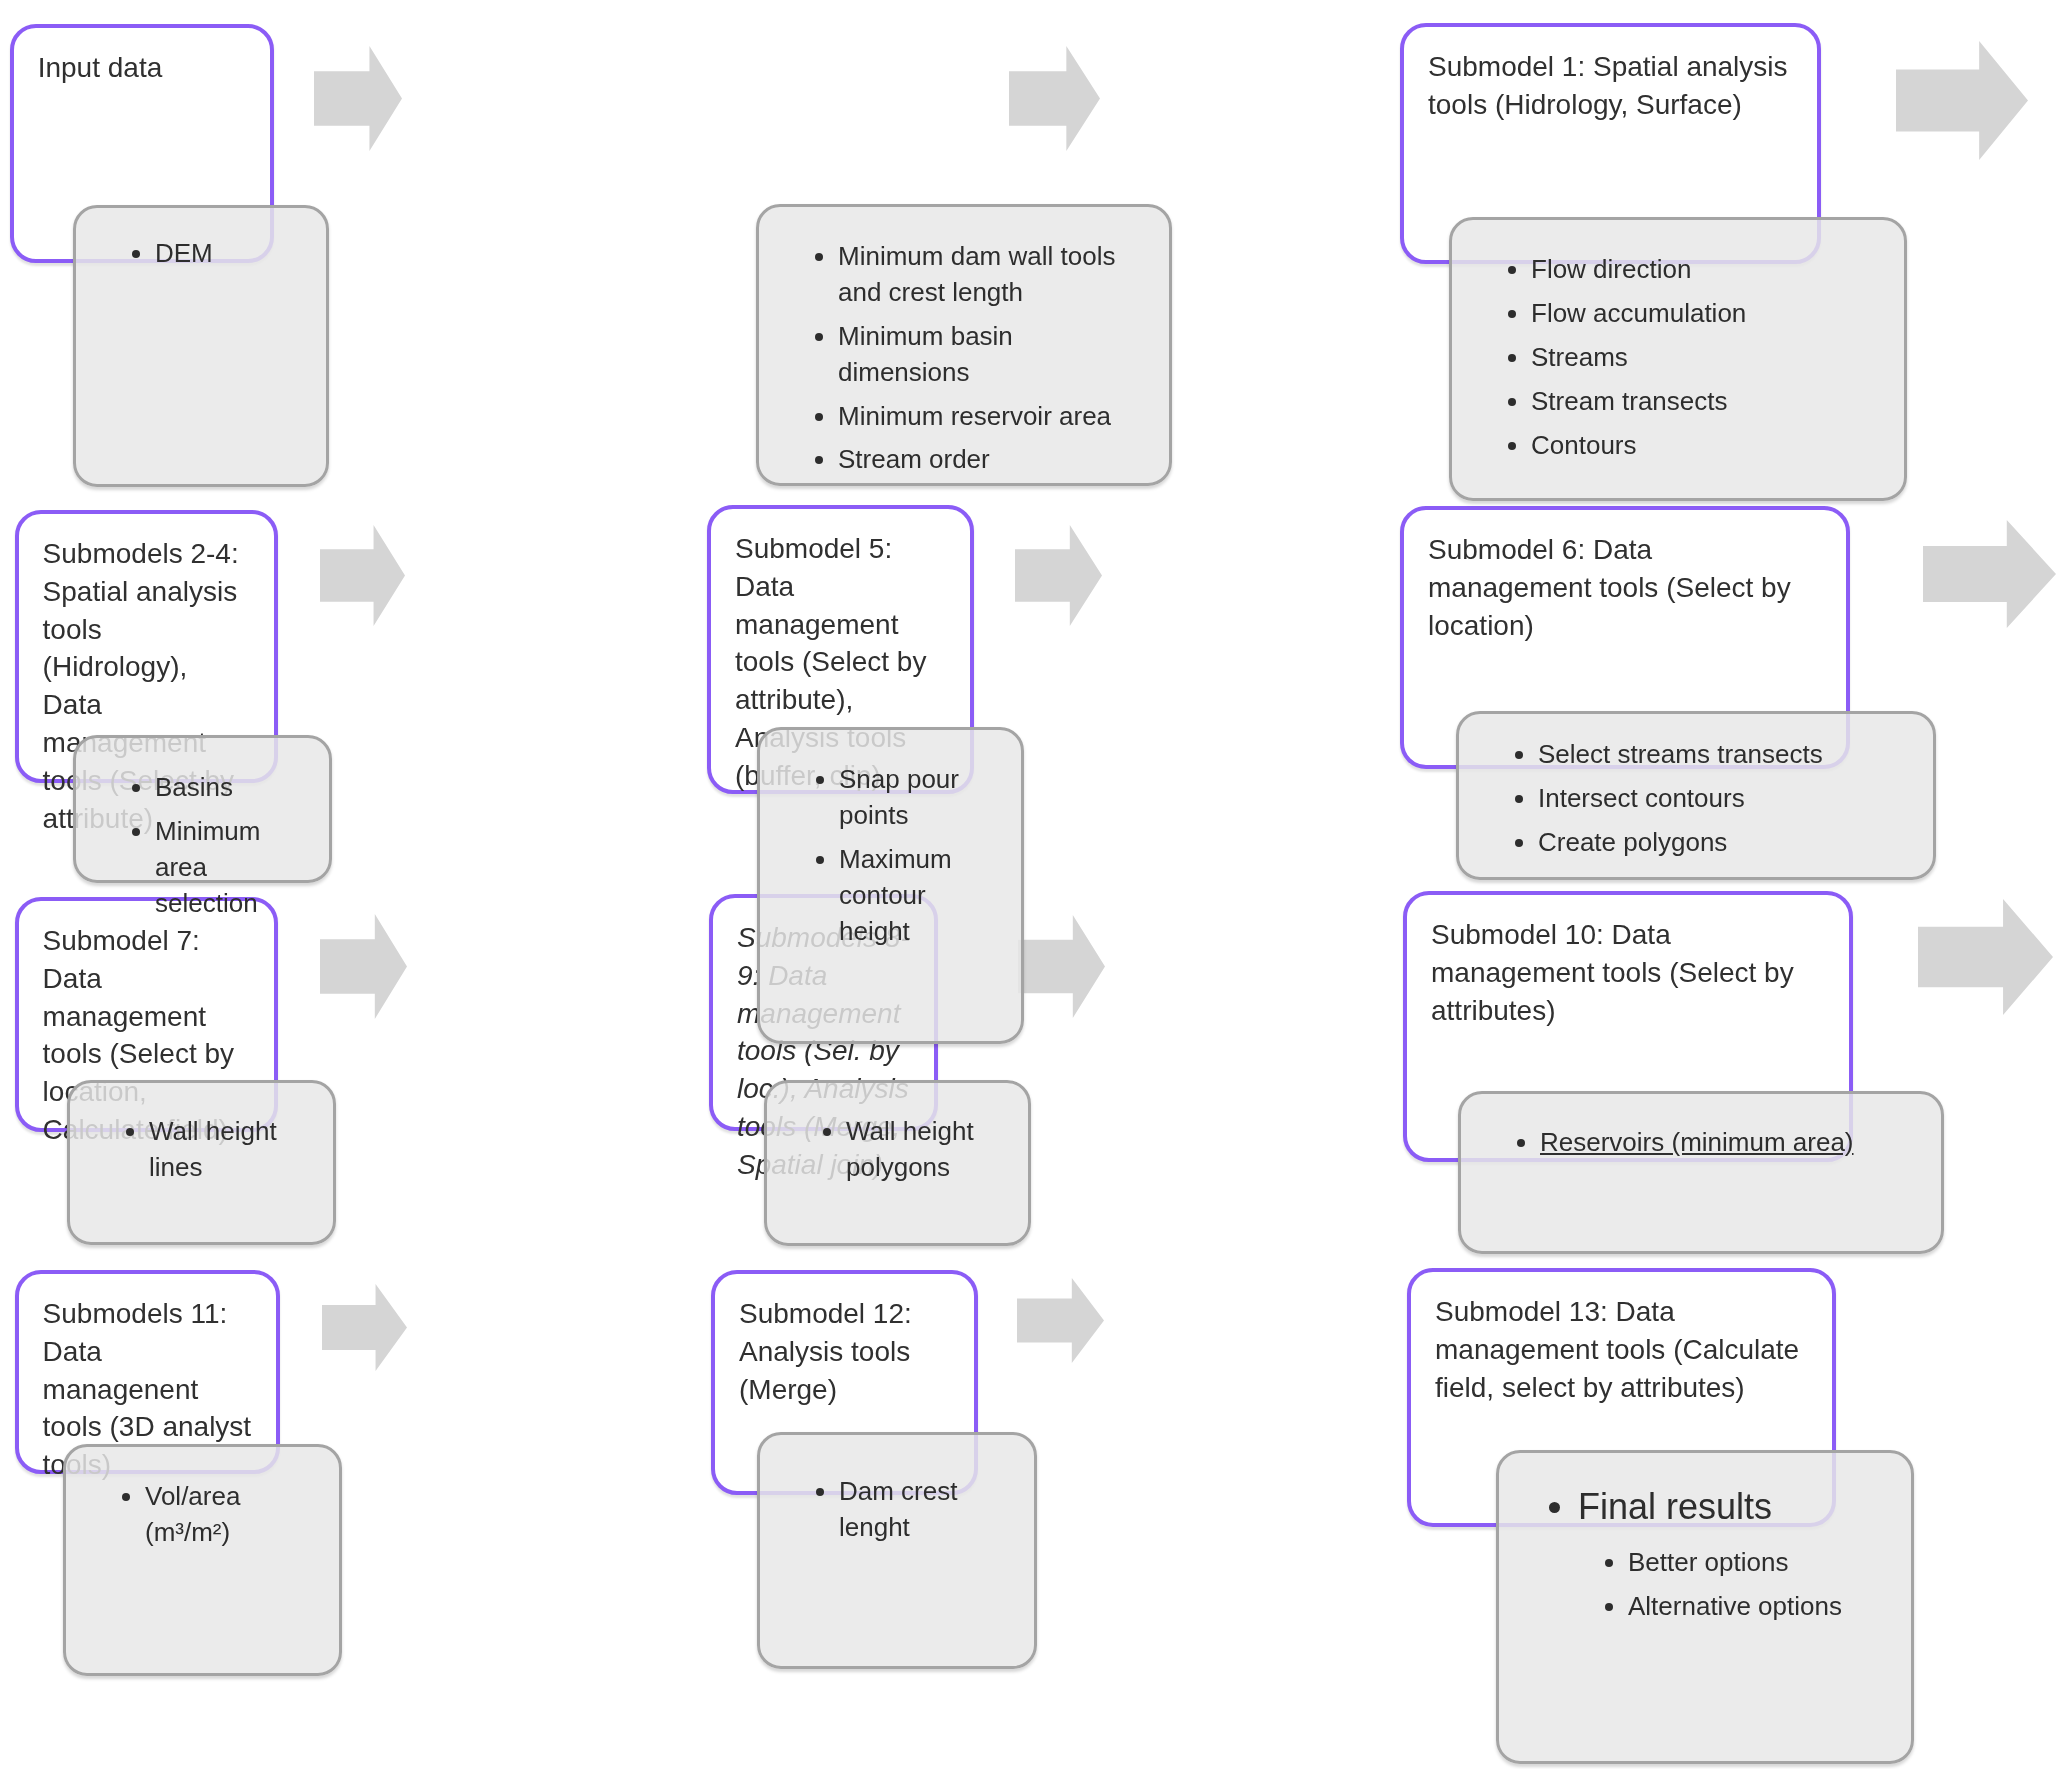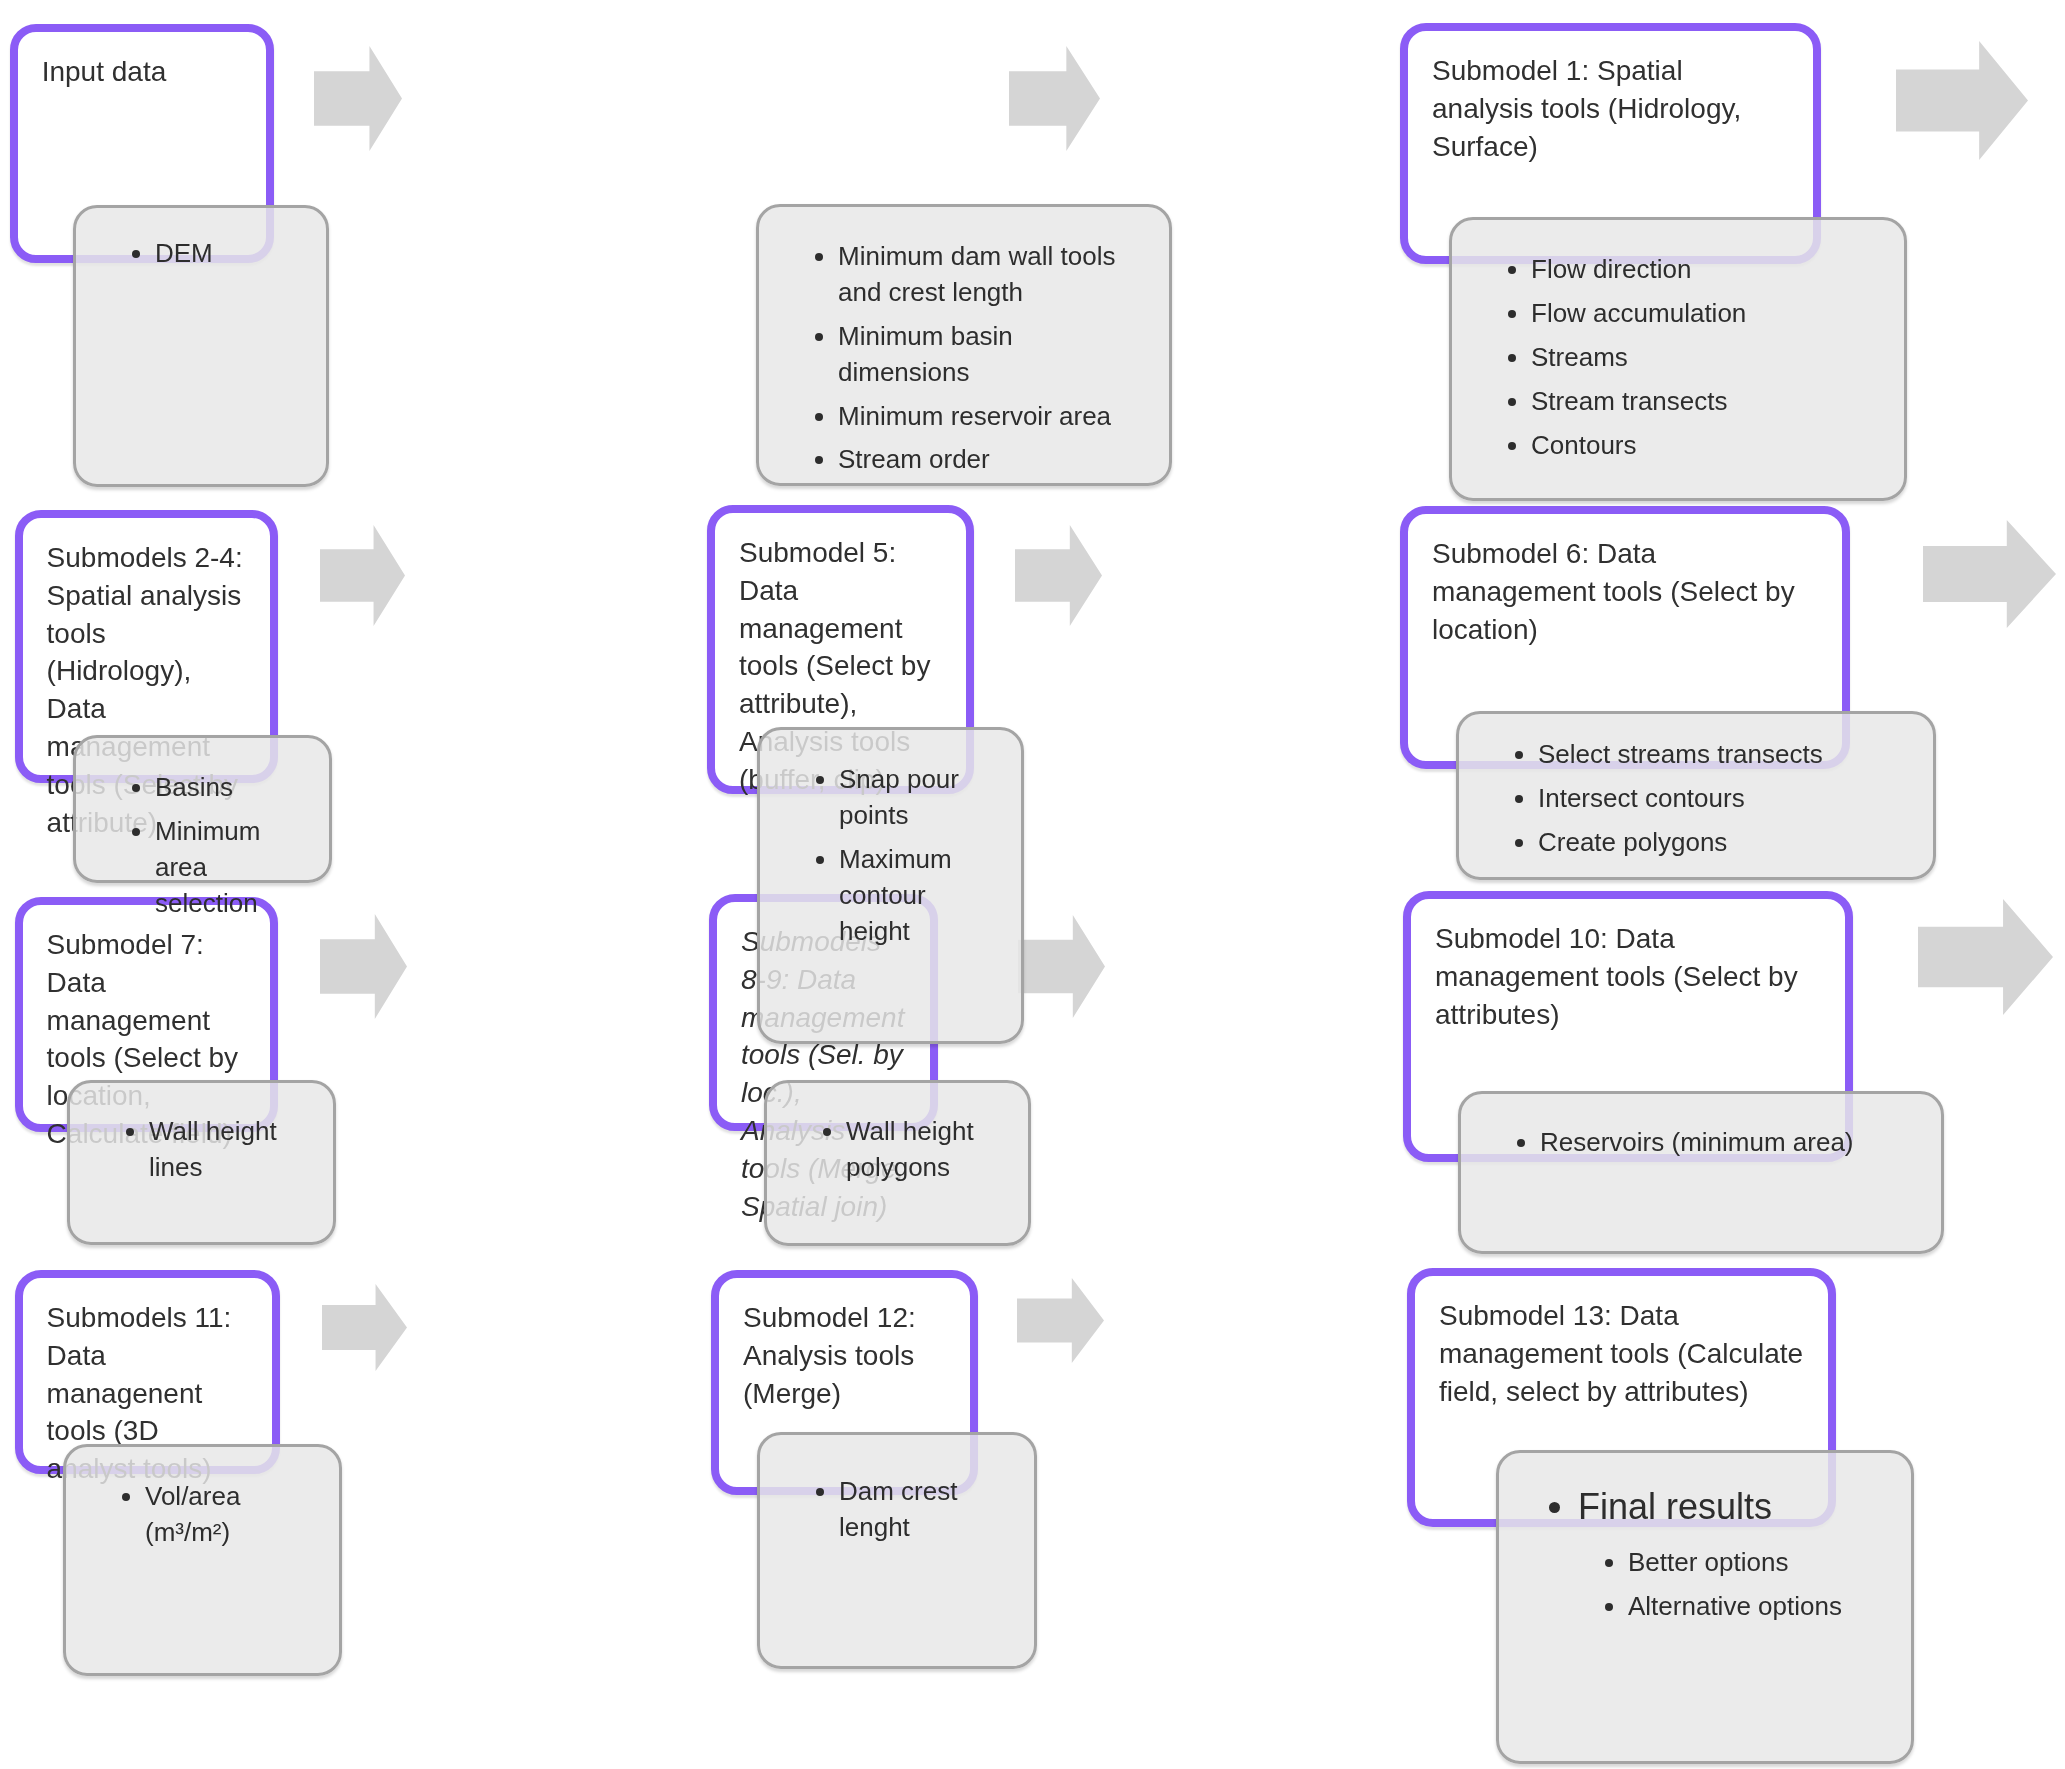--- a/index.html
+++ b/index.html
@@ -13,21 +13,21 @@
     position: relative;
     width: 2065px;
     height: 1769px;
     background: #ffffff;
     overflow: hidden;
   }
   
   .wbox {
     position: absolute;
     background: #ffffff;
-    border: 8px solid #8b5cf6;
+    border: 4px solid #8b5cf6;
     border-radius: 26px;
     box-sizing: border-box;
     box-shadow: 0 2.4px 2.4px rgba(0,0,0,0.12);
     z-index: 1;
   }
   .wbox h3 {
     margin: 0;
     padding: 21px 23px 0 24px;
     font-size: 28px;
     line-height: 1.35;
@@ -167,21 +167,21 @@
   <div class="gbox" style="left:764px; top:1080px; width:267px; height:166px; padding-top:31px;">
     <ul>
       <li>Wall height polygons</li>
     </ul>
   </div>
   <div class="arrow" style="left:1018px; top:915px; width:87px; height:103px;"></div>
 
   <div class="wbox" style="left:1403px; top:891px; width:450px; height:271px;">
     <h3>Submodel 10: Data management tools (Select by attributes)</h3>
   </div>
-  <div class="gbox" style="left:1458px; top:1091px; width:486px; height:163px; padding-top:31px;">
+  <div class="gbox" style="left:1458px; top:1091px; width:486px; height:163px; padding-top:31px;text-decoration:underline;">
     <ul>
       <li>Reservoirs (minimum area)</li>
     </ul>
   </div>
   <div class="arrow" style="left:1918px; top:899px; width:135px; height:116px;"></div>
 
   <div class="wbox" style="left:14.6px; top:1270px; width:265px; height:204px;">
     <h3>Submodels 11: Data managenent tools (3D analyst tools)</h3>
   </div>
   <div class="gbox" style="left:63px; top:1444px; width:279px; height:232px; padding-top:32px;">

